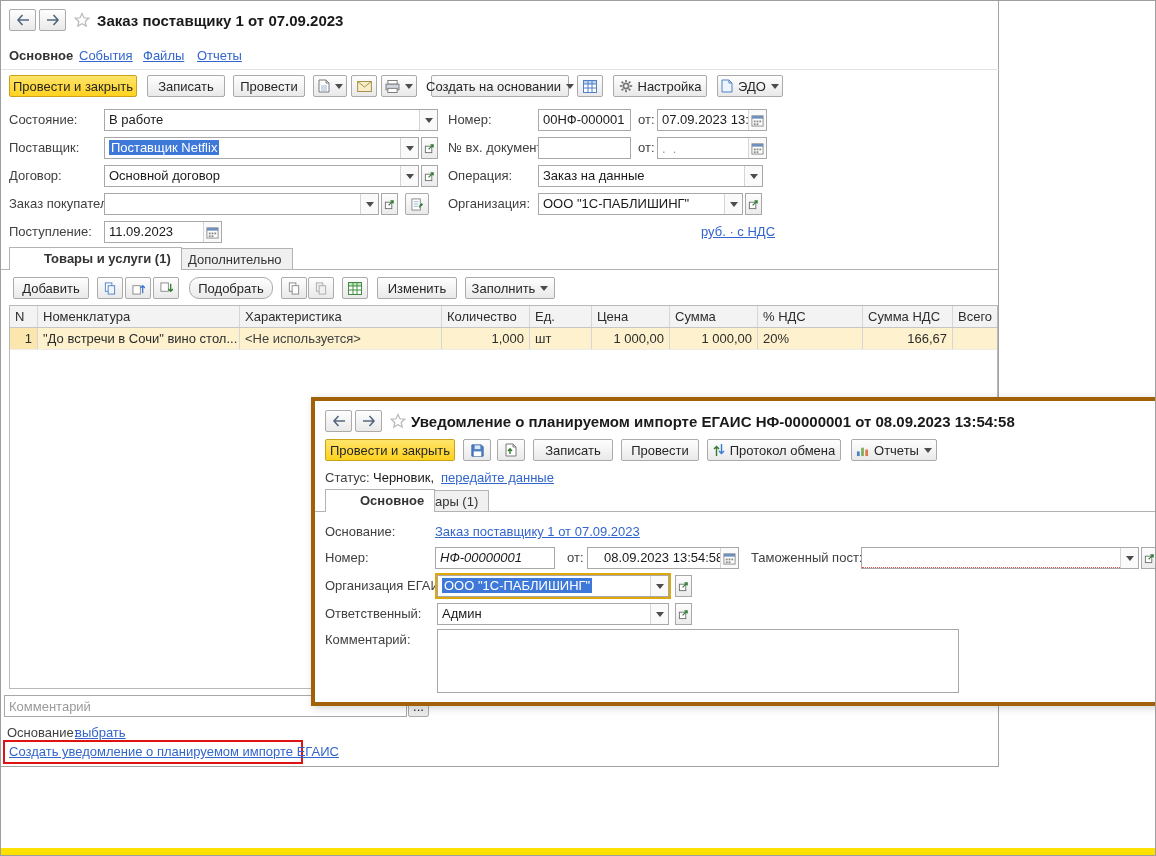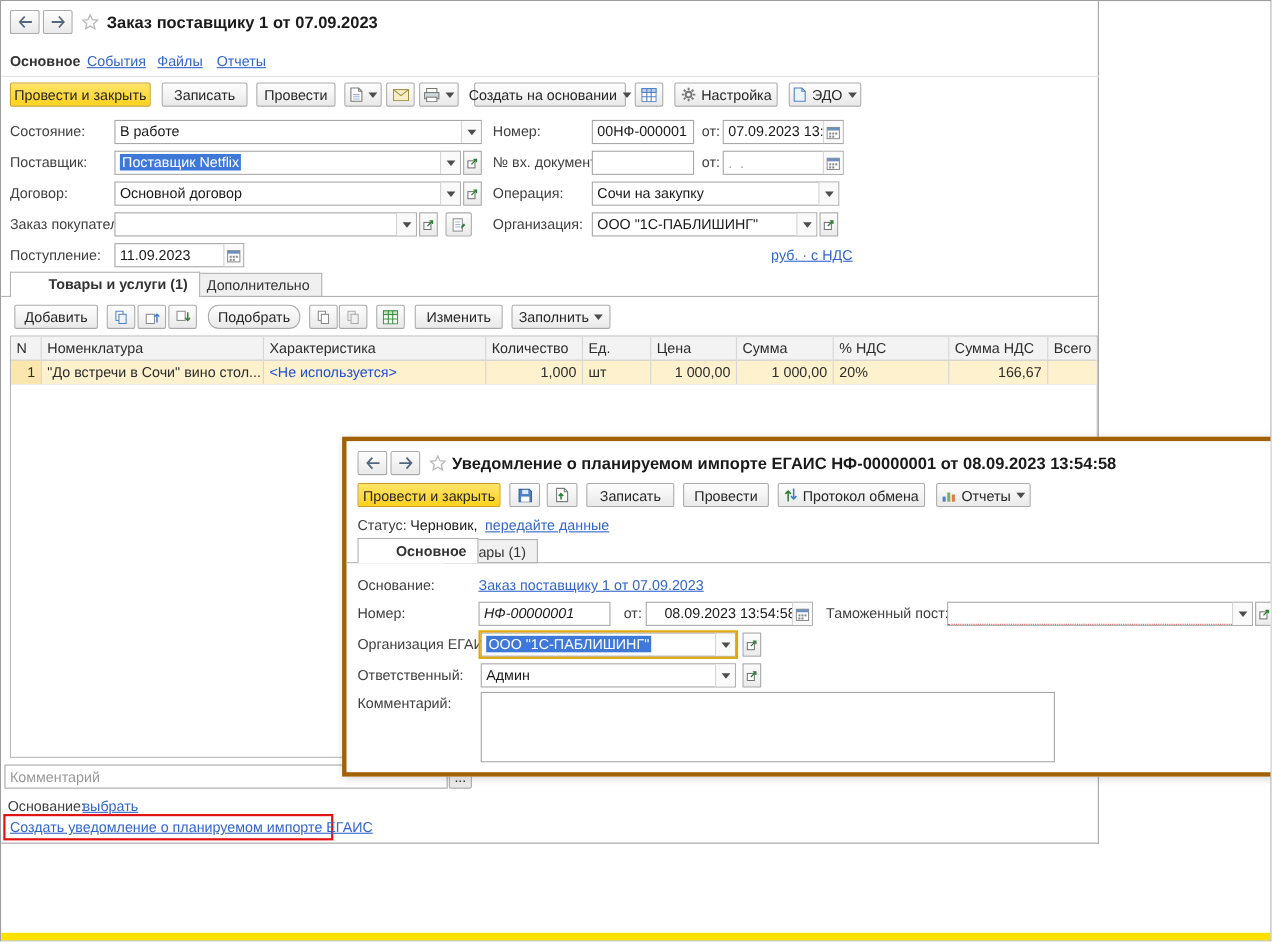--- a/index.html
+++ b/index.html
@@ -29,21 +29,21 @@
   .tab { position:absolute; height:22px; line-height:21px; text-align:center; font-size:13px; border:1px solid #b3b3b3; background:#f0f0f0; color:#333; cursor:pointer; padding:0 10px; white-space:nowrap; }
   .tab.active { background:#fff; border-bottom:none; height:23px; z-index:2; font-weight:bold;padding-left:34px; }
   .tabline { position:absolute; height:1px; background:#b3b3b3; }
   .grid { position:absolute; border:1px solid #b9b9b9; background:#fff; overflow:hidden; }
   .grid-row { display:flex; height:22px; }
   .grid-head { background:#f3f3f3; border-bottom:1px solid #c6c6c6; }
   .cell { flex:0 0 auto; font-size:13px; line-height:21px; padding:0 5px; border-right:1px solid #d6d6d6; overflow:hidden; white-space:nowrap; color:#2c2c2c; }
   .cell:last-child { border-right:none; }
   .row-current { background:var(--row-highlight,#fdf2cd); border-bottom:1px solid #ececec; }
   .num { text-align:right; }
-  .muted { color:#1d4ed8; }
+  .muted { color:#404040; }
   .ta { border:1px solid #a8a8a8; resize:none; font-family:inherit; font-size:13px; padding:3px 5px; outline:none; }
   .hl-box { position:absolute; border:2px solid var(--attention-red,#e01212); }
   .divline { position:absolute; background:#e3e3e3; }
 </style>
 </head>
 <body>
 
 <div id="screen">
 
   <section class="win" style="left:0;top:0;width:998px;height:766px;border-right:1px solid #a3a3a3;border-bottom:1px solid #a3a3a3;z-index:1;">
@@ -216,21 +216,21 @@
         </span>
     </div>
     <span class="sq-btn" style="left:420px;top:164px;">
       <svg width="11" height="11" viewBox="0 0 12 12">
           <rect x="1.5" y="3.5" width="7" height="7" fill="#fff" stroke="#707070"></rect>
           <path d="M5 7l5-5M7 2h3v3" stroke="#2f7d32" stroke-width="1.3" fill="none"></path>
         </svg>
     </span>
     <span class="lbl abs" style="left:447px;top:164px;">Операция:</span>
     <div class="field" style="left:537px;top:164px;width:225px;">
-      <span class="val">Сочи на закупку</span>
+      <span class="val">Заказ на данные</span>
       <span class="fbtn">
           <i class="caret"></i>
         </span>
     </div>
 
     <span class="lbl abs" style="left:8px;top:192px;">Заказ покупателя:</span>
     <div class="field" style="left:103px;top:192px;width:275px;">
       <input class="val-in" style="">
       <span class="fbtn">
           <i class="caret"></i>

